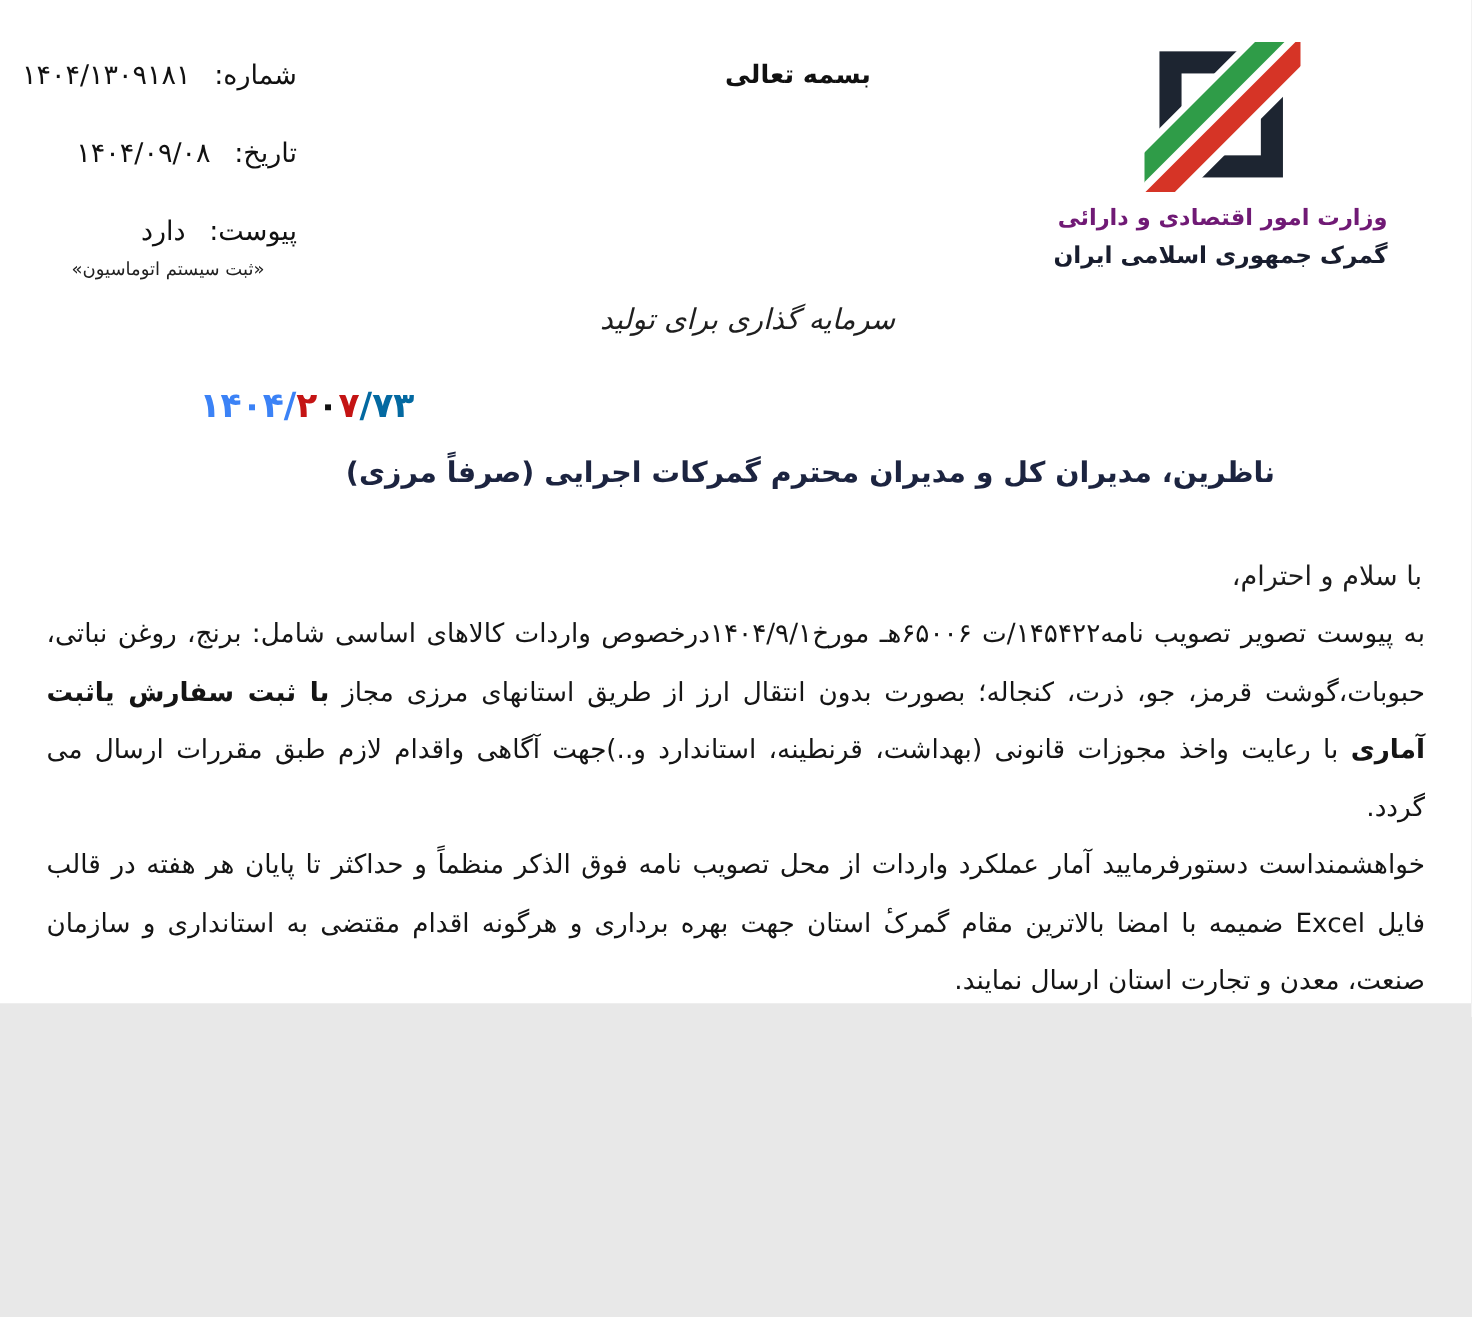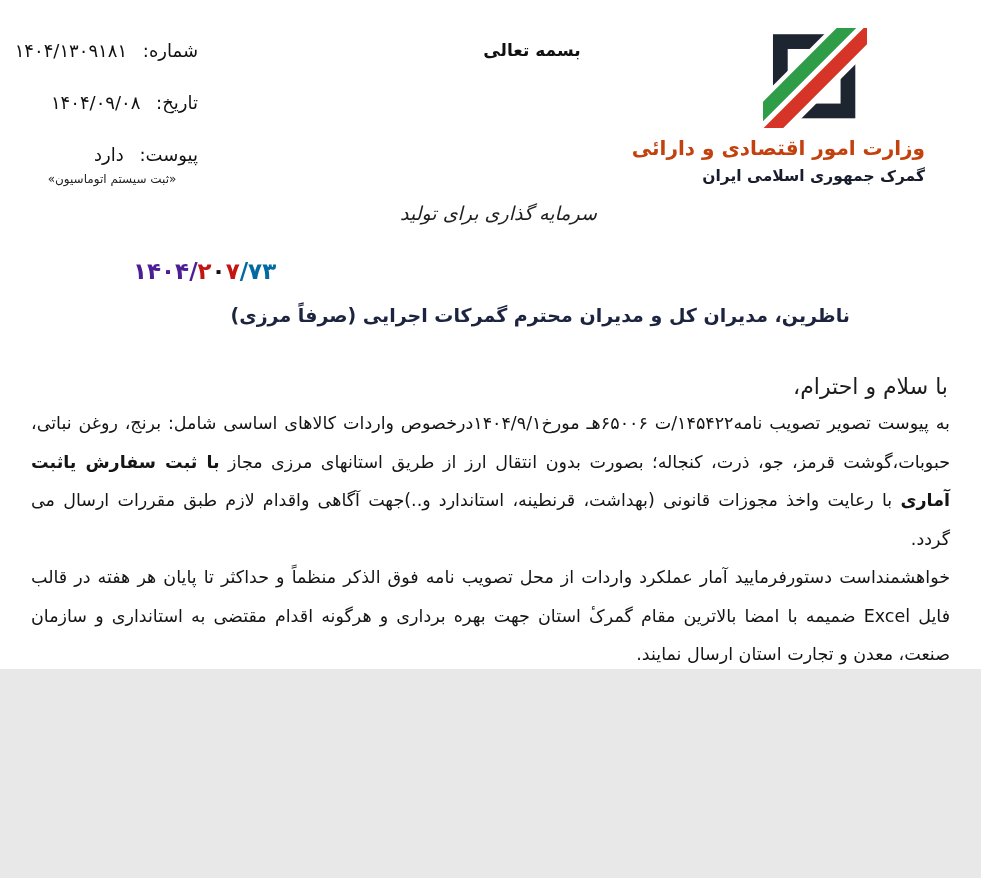--- a/index.html
+++ b/index.html
@@ -23,41 +23,41 @@
   .meta .row .lbl { margin-left:10px; }
   .meta .note { font-size:12px; color:#222; margin-top:-6px; text-align:center; }
   
   .besmele {
     position:absolute; top:40px; left:412px; width:240px;
     text-align:center; font-weight:bold; font-size:17px; color:#111;
   }
   
   .org { position:absolute; top:28px; left:735px; width:190px; text-align:center; }
   .org .logo { display:block; margin:0 auto 8px auto; margin-left:28px; }
-  .org .l1 { font-weight:bold; font-size:20px; color:#c2410c; margin-bottom:7px; white-space:nowrap; }
+  .org .l1 { font-weight:bold; font-size:15px; color:#701a75; margin-bottom:7px; white-space:nowrap; }
   .org .l2 { font-weight:bold; font-size:15.5px; color:#181d2e; white-space:nowrap;text-align:center; }
   
   .slogan {
     position:absolute; top:202px; left:400px; width:260px;
     text-align:left; font-size:19px; font-style:italic; color:#1f1f1f;
   }
   
   .stamp {
     position:absolute; top:258px; left:133px;
     direction:ltr; font-weight:bold; font-size:23px; letter-spacing:1px;
     white-space:nowrap;
   }
   
   .subject {
     position:absolute; top:294px; right:131px; left:40px;
     font-weight:bold; font-size:19px;
     color:#1c2440; line-height:42px;
   }
   
-  .salutation { position:absolute; top:374px; right:33px; font-size:22px; }
+  .salutation { position:absolute; top:374px; right:33px; font-size:18px; }
   
   .body {
     position:absolute; top:404px; right:31px; left:31px;
     font-size:17.5px; line-height:38.5px; text-align:justify;
     color:#151515;
   }
   .body p { margin:0; }
   .body .latin { font-family:"DejaVu Sans", sans-serif; }
   
   .sig-block {
@@ -99,21 +99,21 @@
         <rect x="-45" y="33" width="210" height="16" fill="#2f9c48"></rect>
         <rect x="-45" y="55" width="210" height="16" fill="#d63426"></rect>
       </g>
     </svg>
     <div class="l1">وزارت امور اقتصادی و دارائی</div>
     <div class="l2">گمرک جمهوری اسلامی ایران</div>
   </div>
 
   <div class="slogan">سرمایه گذاری برای تولید</div>
 
-  <div class="stamp"><span style="color: #4c1d95;">۱۴۰۴/</span><span style="color: rgb(196, 20, 20);">۲</span><span style="color: rgb(17, 17, 17);">۰</span><span style="color: rgb(196, 20, 20);">۷</span><span style="color: #0369a1;">/۷۳</span></div>
+  <div class="stamp"><span style="color: #3b82f6;">۱۴۰۴/</span><span style="color: rgb(196, 20, 20);">۲</span><span style="color: rgb(17, 17, 17);">۰</span><span style="color: rgb(196, 20, 20);">۷</span><span style="color: #0369a1;">/۷۳</span></div>
 
   <div class="subject">
     <div>ناظرین، مدیران کل و مدیران محترم گمرکات اجرایی (صرفاً مرزی)</div>
   </div>
 
   <div class="salutation">با سلام و احترام،</div>
 
   <div class="body">
     <p><span>به پیوست تصویر تصویب نامه۱۴۵۴۲۲/ت ۶۵۰۰۶هـ مورخ۱۴۰۴/۹/۱درخصوص واردات کالاهای اساسی شامل: برنج، روغن نباتی، حبوبات،گوشت قرمز، جو، ذرت، کنجاله؛  بصورت بدون انتقال ارز از طریق استانهای مرزی مجاز </span><b>با ثبت سفارش یاثبت آماری</b><span> با رعایت واخذ مجوزات قانونی (بهداشت، قرنطینه، استاندارد و..)جهت آگاهی واقدام لازم طبق مقررات ارسال می گردد.</span></p>
     <p><span>خواهشمنداست دستورفرمایید آمار عملکرد واردات از محل تصویب نامه فوق الذکر منظماً و حداکثر تا پایان هر هفته در قالب فایل </span><span class="latin">Excel</span><span> ضمیمه  با امضا بالاترین مقام گمرکٔ استان  جهت بهره برداری و هرگونه اقدام مقتضی به استانداری و سازمان صنعت، معدن و تجارت استان ارسال نمایند.</span></p>

